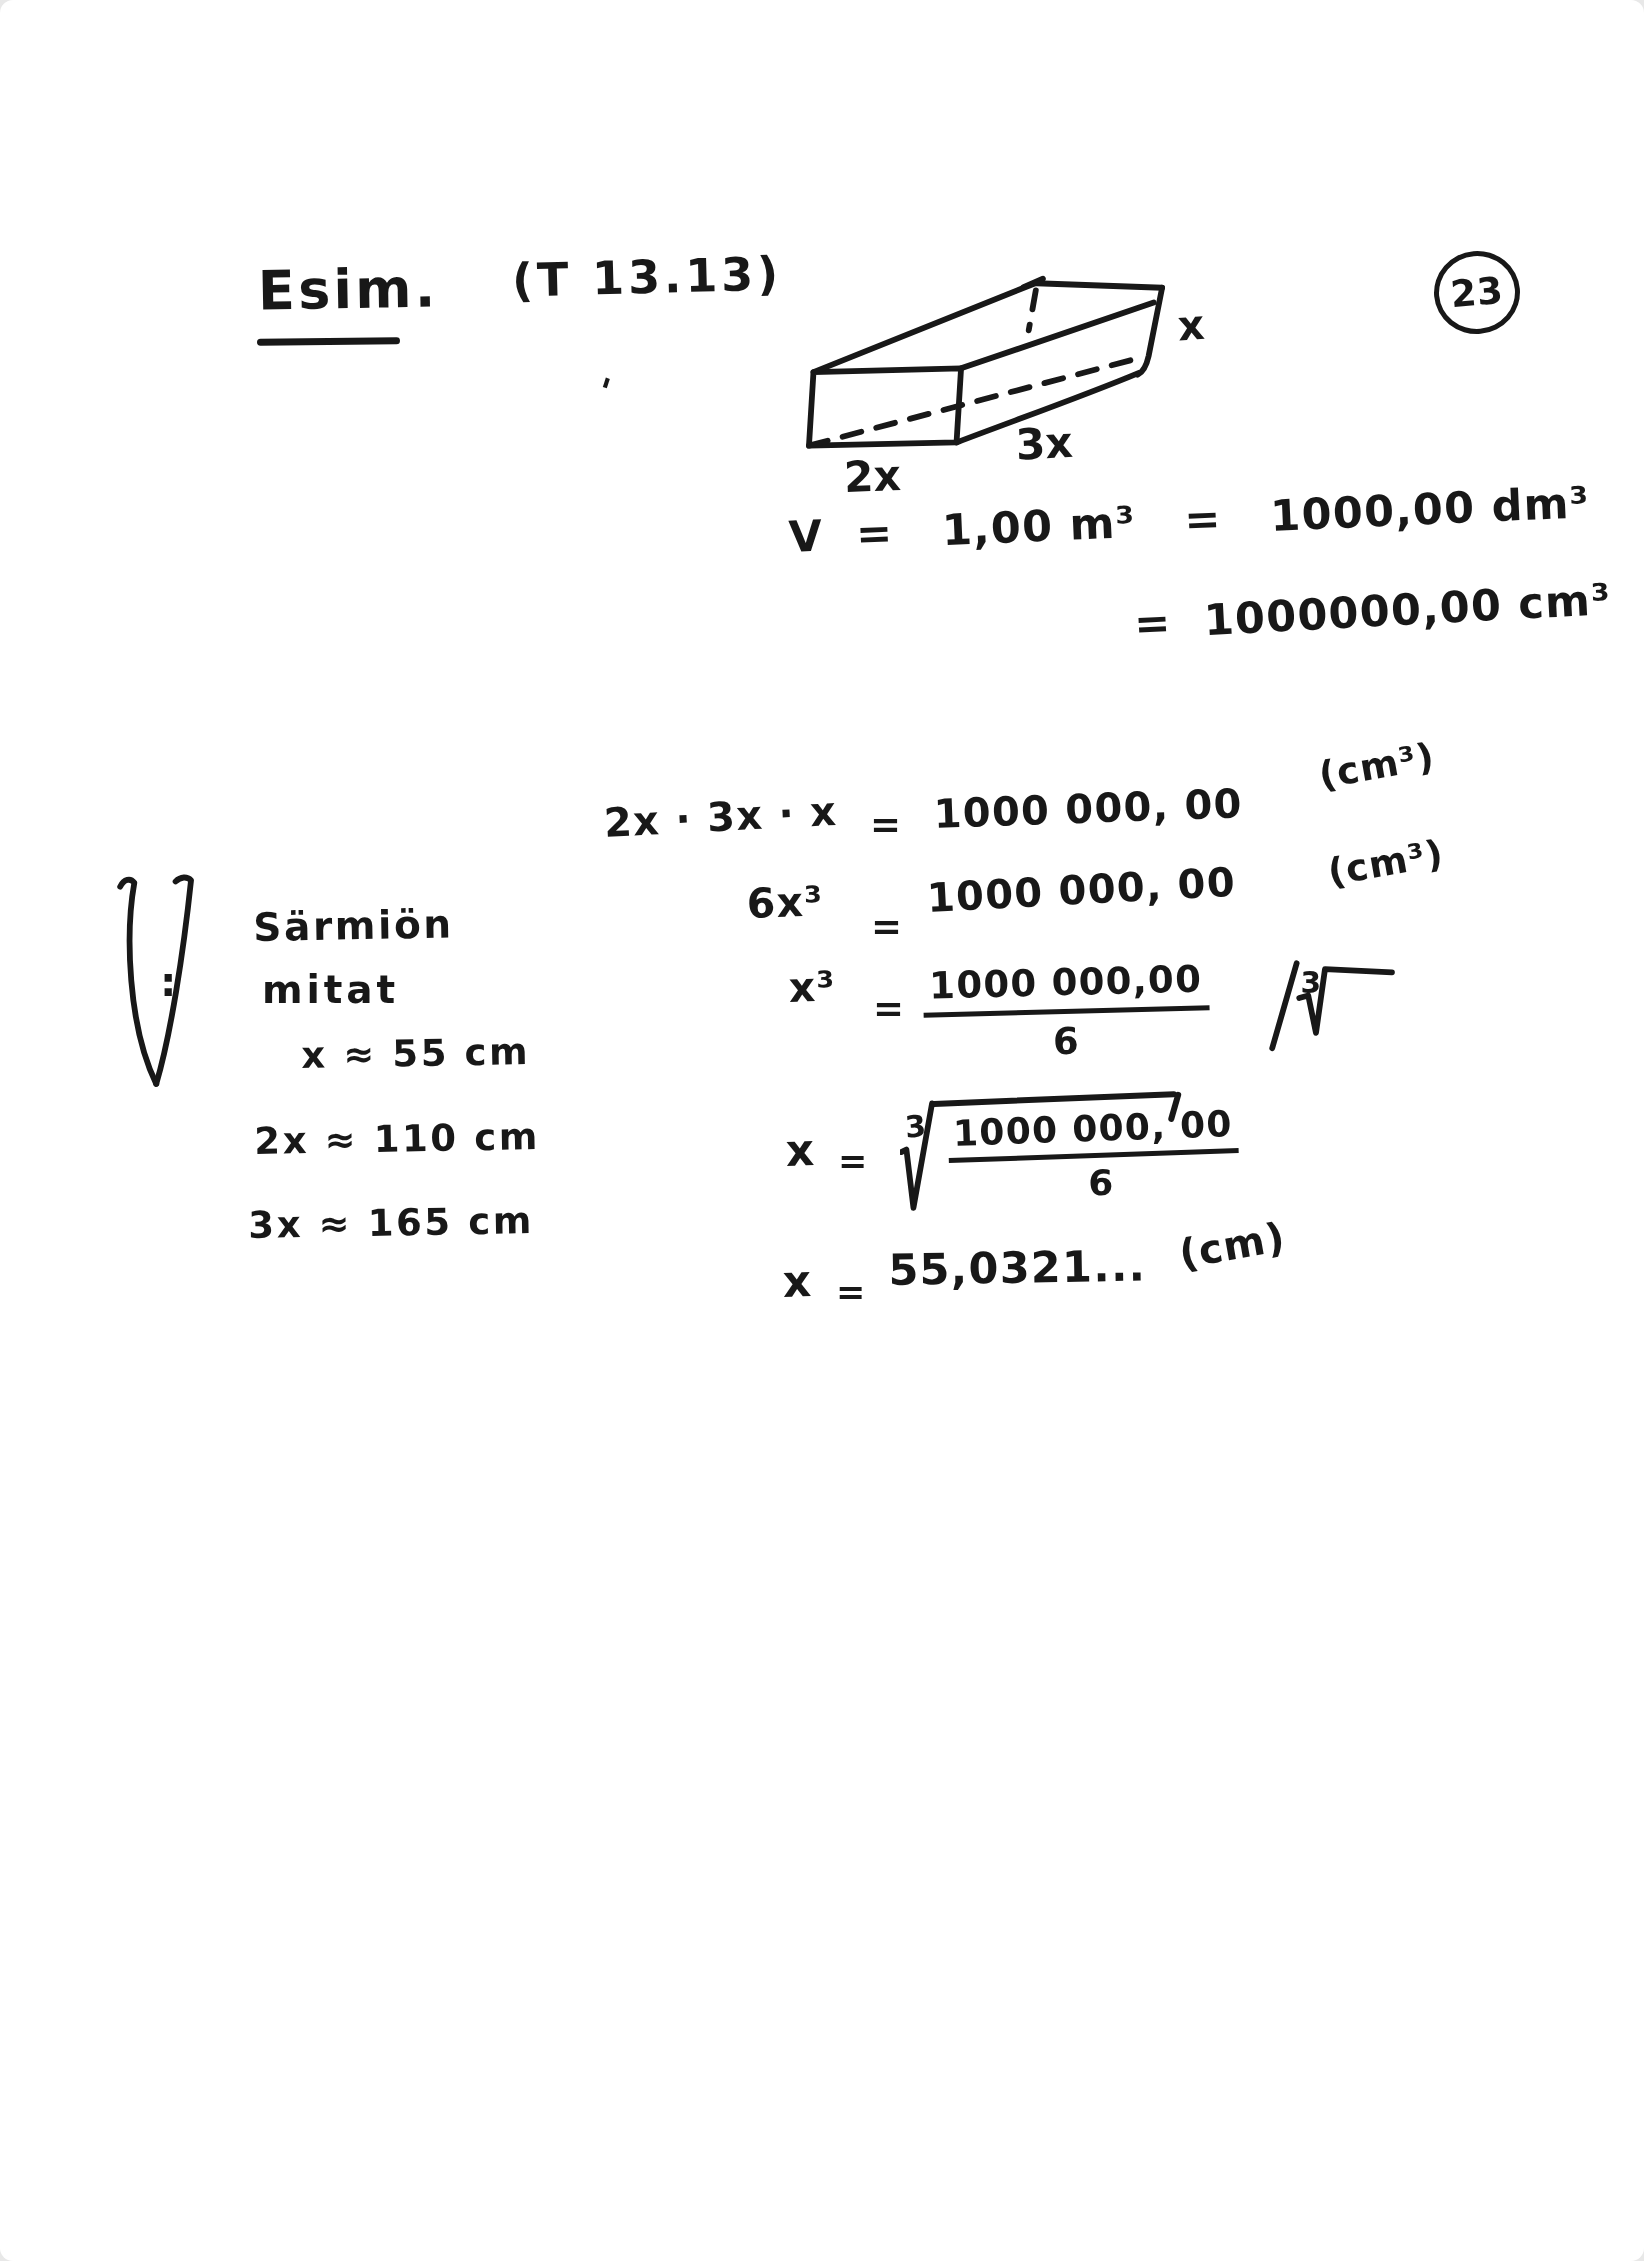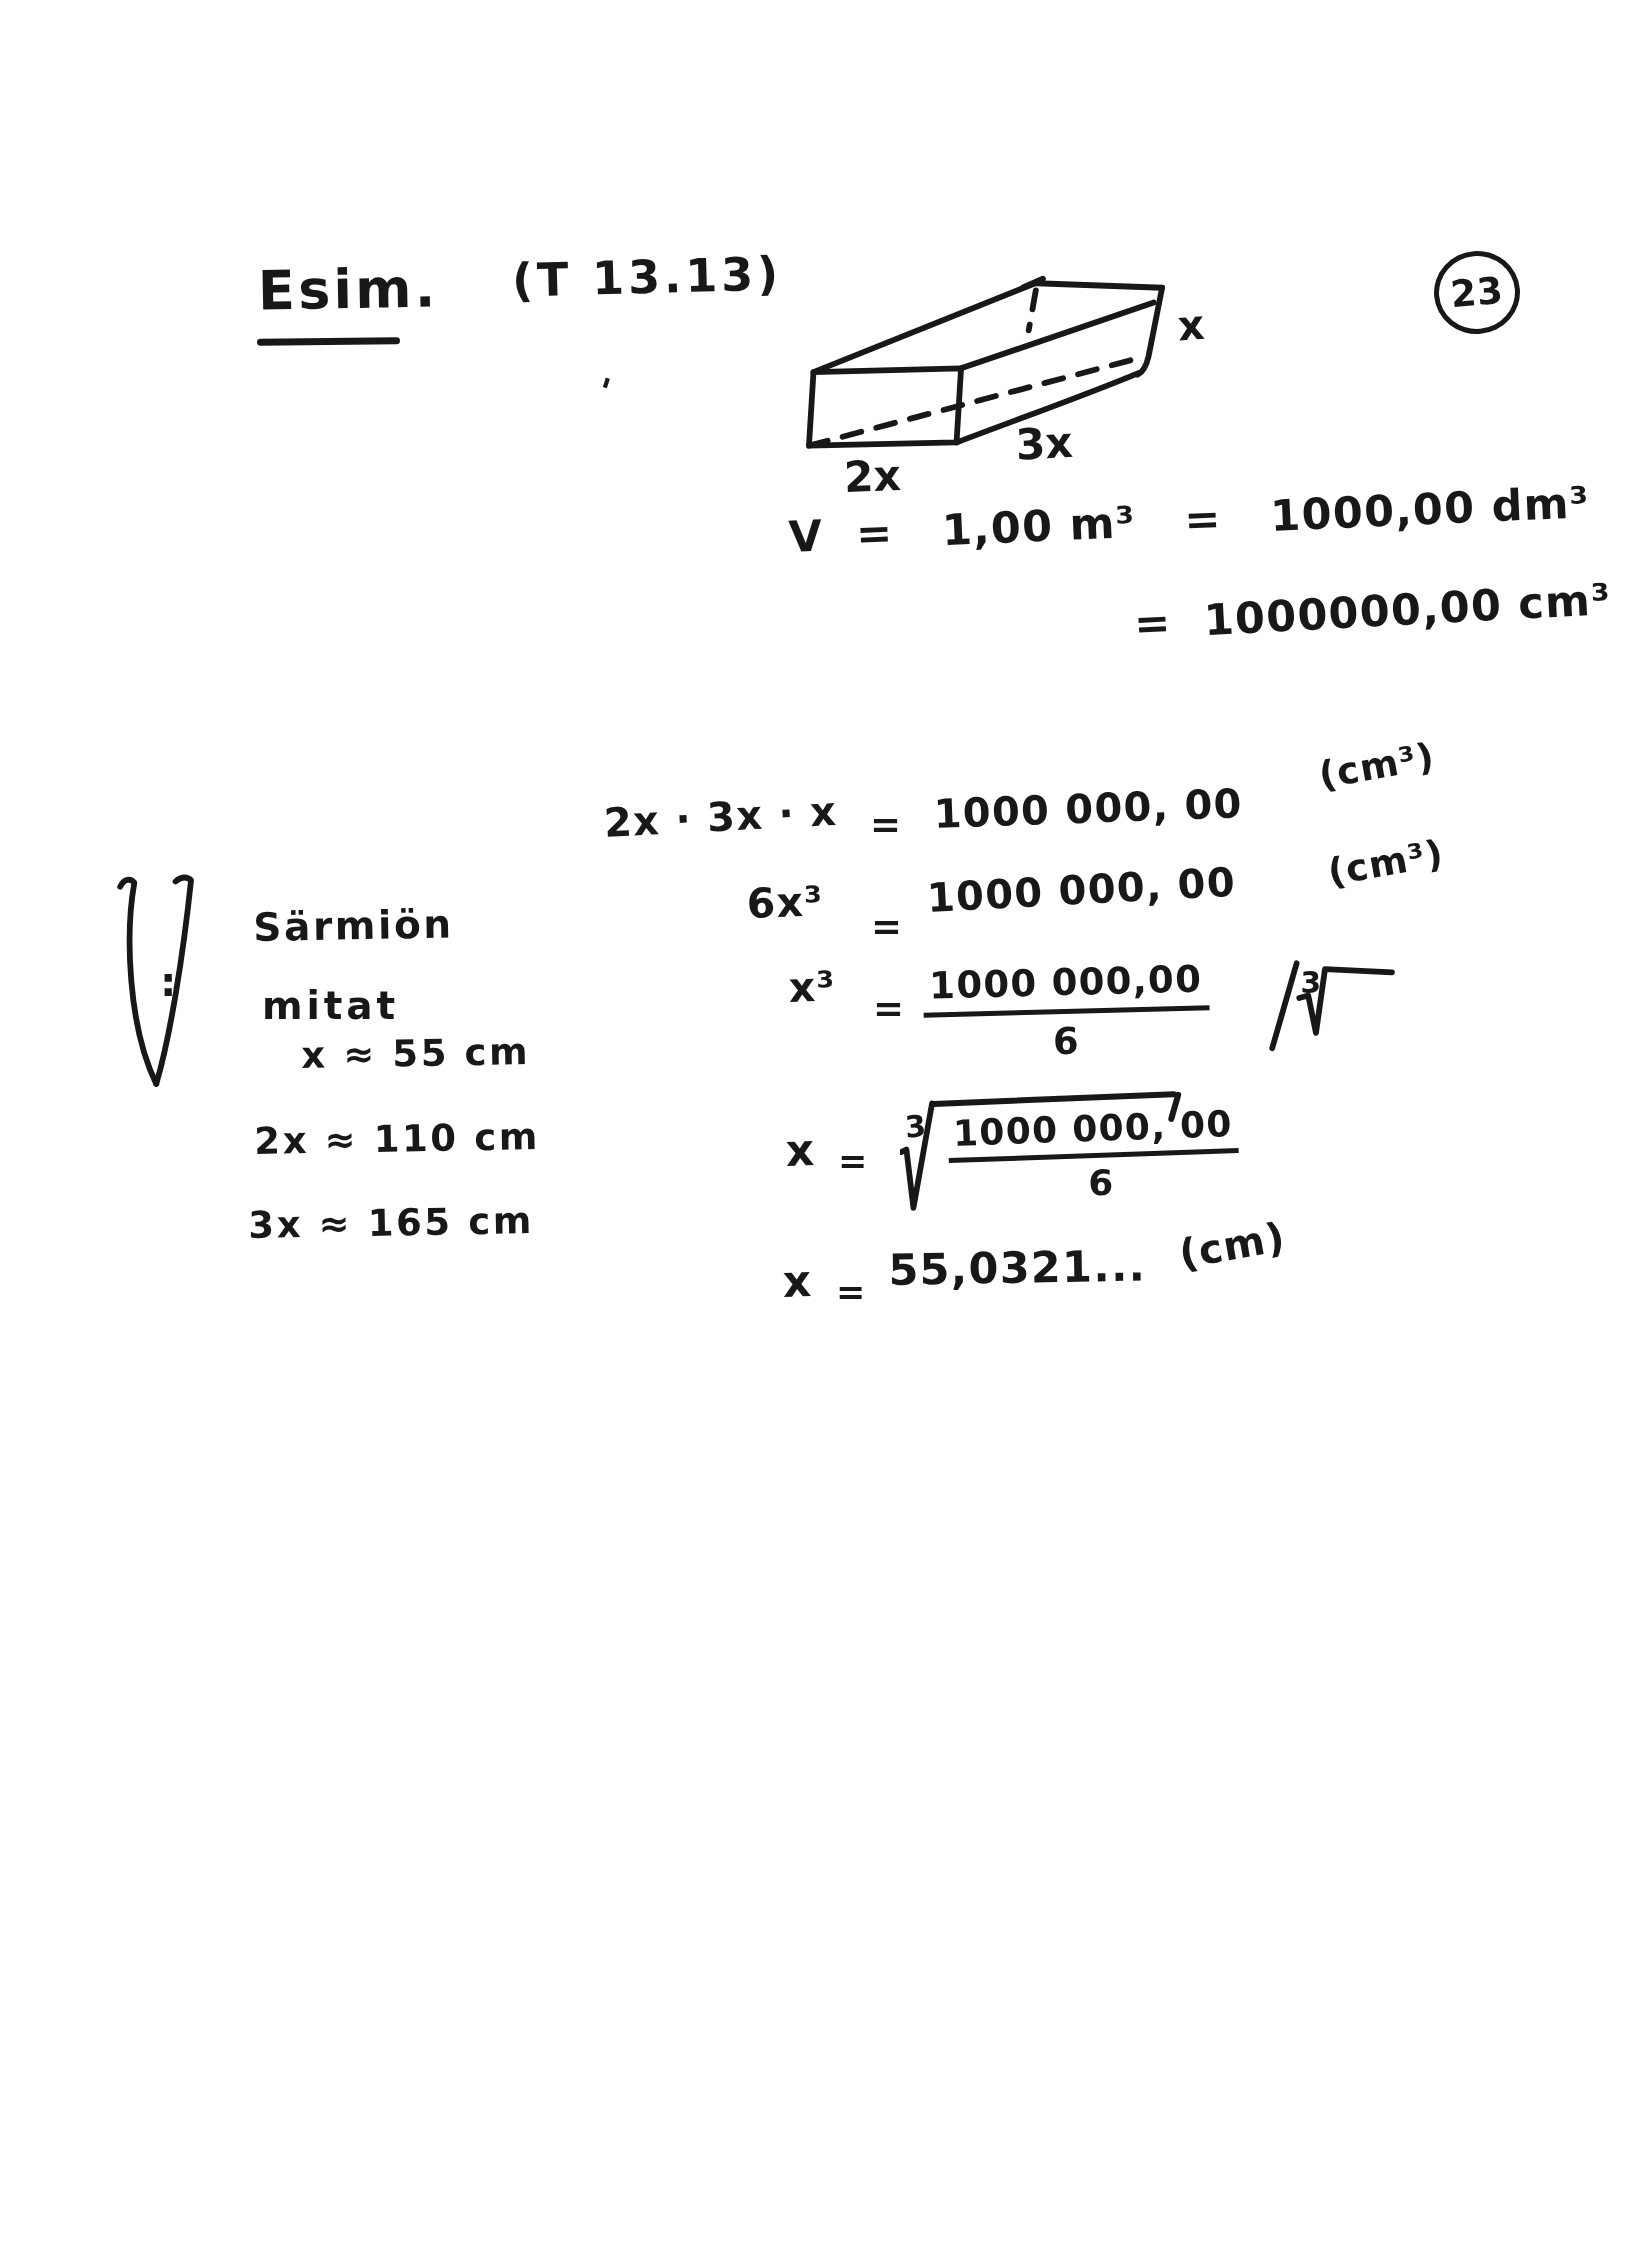--- a/index.html
+++ b/index.html
@@ -4,20 +4,21 @@
 <style>
   html,body{margin:0;padding:0;background:#e8e8e8;}
   :root{--ink:#181818;--paper:#ffffff;}
   .paper{
     position:relative;
     width:1644px;height:2261px;
     background:var(--paper);
     overflow:hidden;
     font-family:"DejaVu Sans",sans-serif;
     color:var(--ink);
+    border-radius:13px;
   }
   .hw{
     position:absolute;
     font-weight:700;
     line-height:1;
     letter-spacing:1.3px;
     white-space:pre;
     color:var(--ink);
   }
   .bar{position:absolute;background:var(--ink);border-radius:3.9px;}
@@ -138,20 +139,20 @@
   <div class="hw" style="left:888px;top:1249px;font-size:43px;transform:rotate(-1deg);transform-origin:left top;">55,0321...</div>
   <div class="hw" style="left:1176px;top:1235px;font-size:40px;transform:rotate(-10deg);transform-origin:left top;">(cm)</div>
 
   <svg style="position:absolute;left:115px;top:871px;" width="87" height="226" viewBox="0 0 135 350">
     <path class="stroke" d="M8,24 C14,12 24,10 30,18 C16,96 20,240 64,330"></path>
     <path class="stroke" d="M94,16 C102,8 112,8 118,14 C106,128 86,256 64,330"></path>
   </svg>
   <div class="hw" style="left:160px;top:962px;font-size:41px;">:</div>
 
   <div class="hw" style="left:253px;top:908px;font-size:39px;letter-spacing:2.6px;transform:rotate(-1deg);transform-origin:left top;">Särmiön</div>
-  <div class="hw" style="left:262px;top:970px;font-size:39px;letter-spacing:3.9px;margin-top:16px;">mitat</div>
+  <div class="hw" style="left:262px;top:970px;font-size:39px;letter-spacing:3.9px;">mitat</div>
 
   <div class="hw" style="left:301px;top:1037px;font-size:37px;letter-spacing:2.6px;transform:rotate(-1deg);transform-origin:left top;">x ≈ 55 cm</div>
   <div class="hw" style="left:254px;top:1123px;font-size:37px;letter-spacing:2.6px;transform:rotate(-1deg);transform-origin:left top;">2x ≈ 110 cm</div>
   <div class="hw" style="left:248px;top:1207px;font-size:37px;letter-spacing:2.6px;transform:rotate(-1deg);transform-origin:left top;">3x ≈ 165 cm</div>
 
 </div>
 
 
 </body></html>

